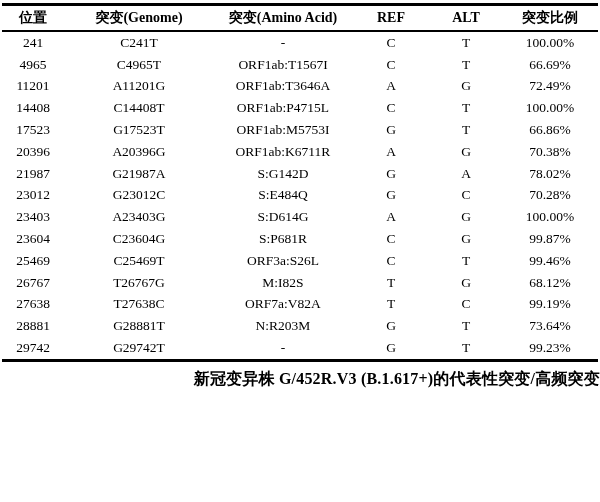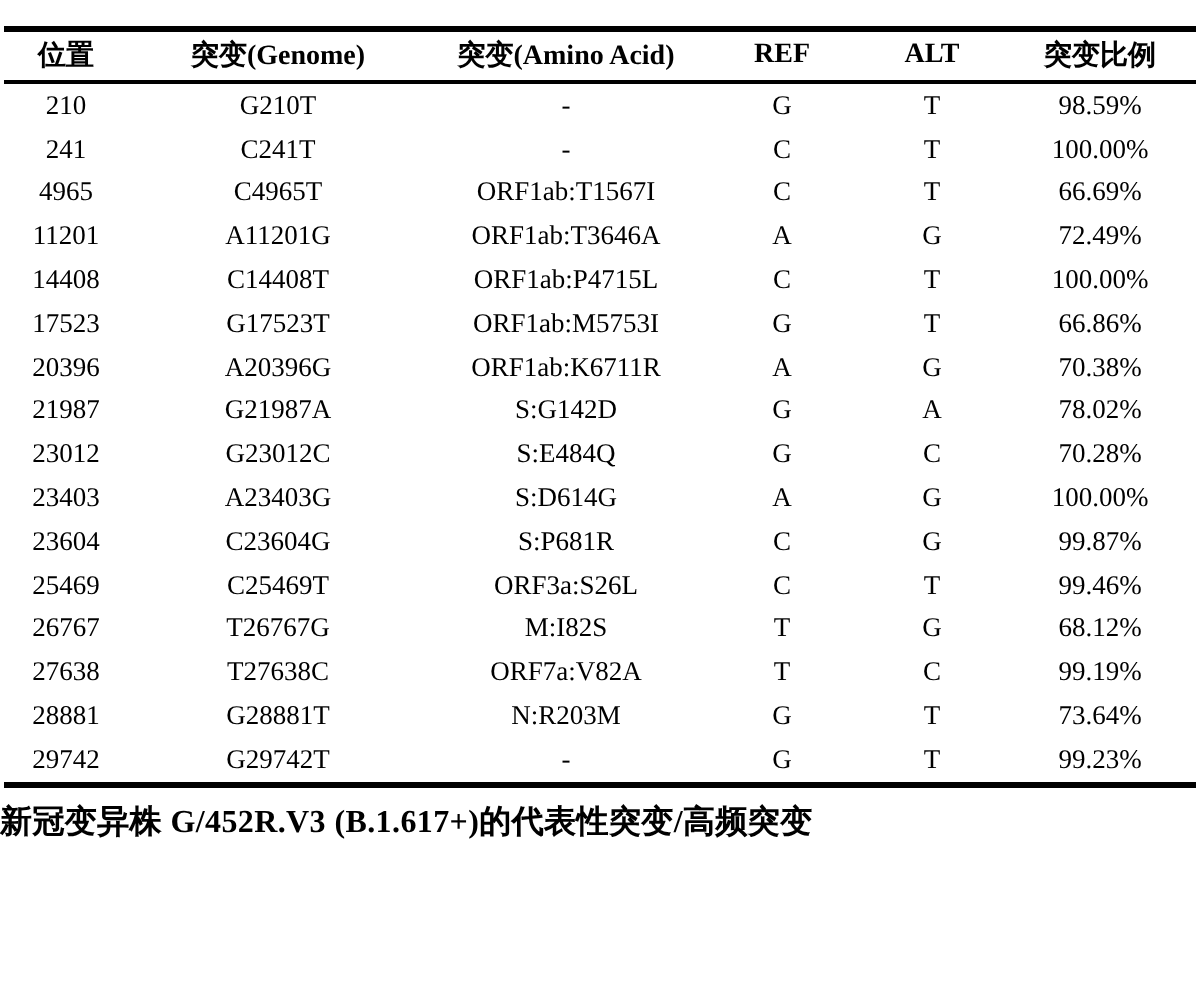--- a/index.html
+++ b/index.html
@@ -9,21 +9,21 @@
     width: 600px;
     height: 502px;
     overflow: hidden;
     font-family: "Liberation Serif", "DejaVu Serif", serif;
     color: #000000;
   }
   .page {
     width: 600px;
     height: 502px;
     box-sizing: border-box;
-    padding-top: 13px;
+    padding-top: 3px;
   }
   .table-wrap {
     margin: 0 2px;
   }
   table.mutation-table {
     width: 596px;
     border-collapse: collapse;
     table-layout: fixed;
     border-top: 3px solid #000000;
     border-bottom: 3px solid #000000;
@@ -43,21 +43,21 @@
   table.mutation-table td {
     font-size: 13.5px;
     text-align: center;
     padding: 0;
     height: 21.8px;
     vertical-align: middle;
     white-space: nowrap;
   }
   .caption {
     margin-top: 7px;
-    text-align: left;
+    text-align: right;
     font-weight: bold;
     font-size: 16px;
     letter-spacing: 0.2px;
   }
 </style>
 </head>
 <body>
 
 <div class="page">
   <div class="table-wrap">
@@ -75,28 +75,20 @@
             <th>位置</th>
             <th>突变(Genome)</th>
             <th>突变(Amino Acid)</th>
             <th>REF</th>
             <th>ALT</th>
             <th>突变比例</th>
           </tr>
       </thead>
       <tbody>
           <tr>
-            <td>210</td>
-            <td>G210T</td>
-            <td>-</td>
-            <td>G</td>
-            <td>T</td>
-            <td>98.59%</td>
-          </tr>
-          <tr>
             <td>241</td>
             <td>C241T</td>
             <td>-</td>
             <td>C</td>
             <td>T</td>
             <td>100.00%</td>
           </tr>
           <tr>
             <td>4965</td>
             <td>C4965T</td>

